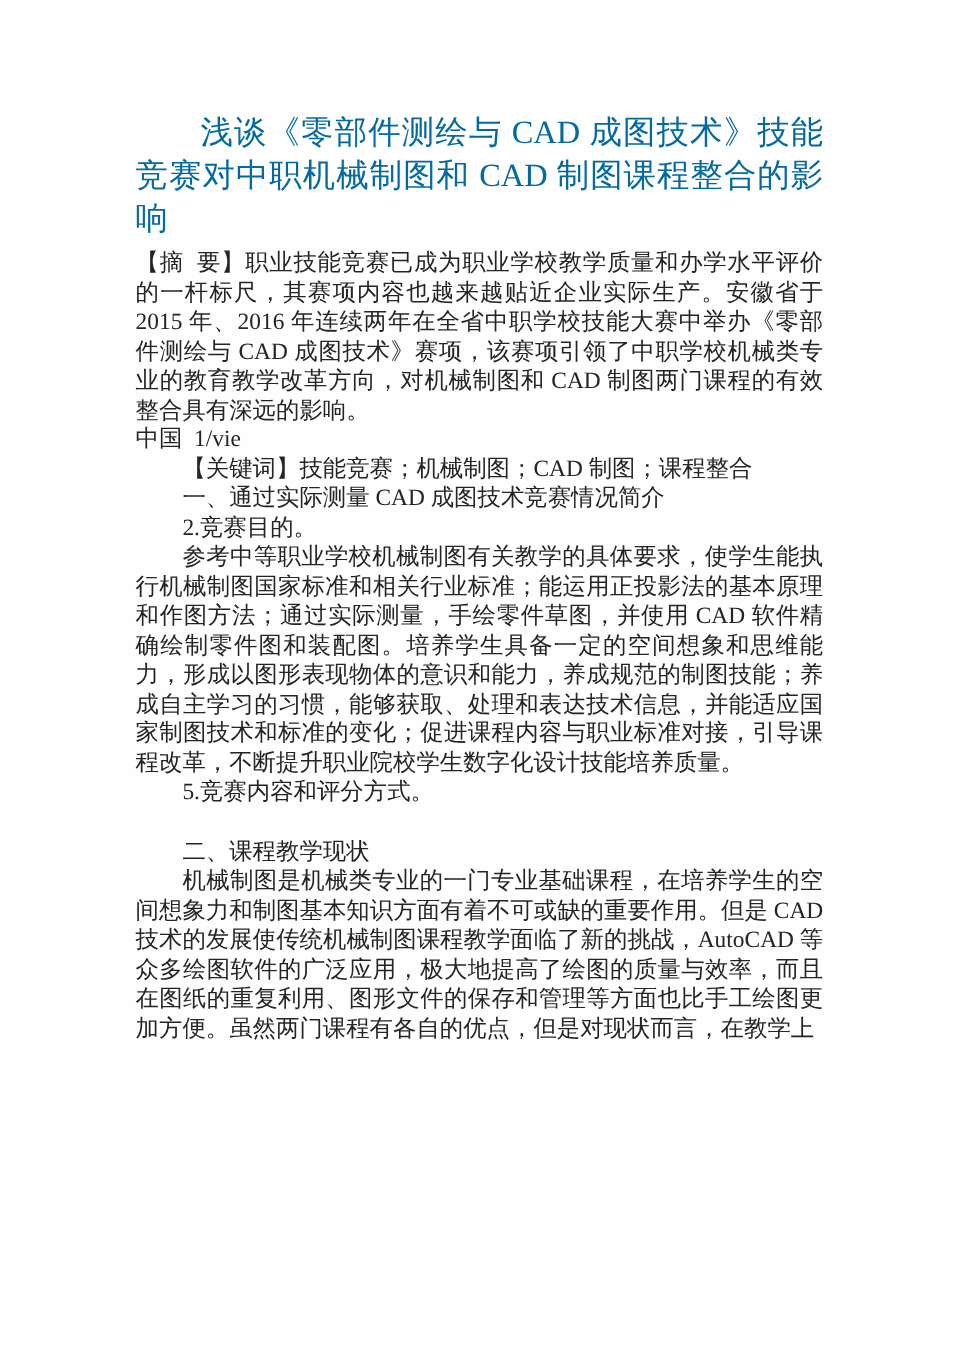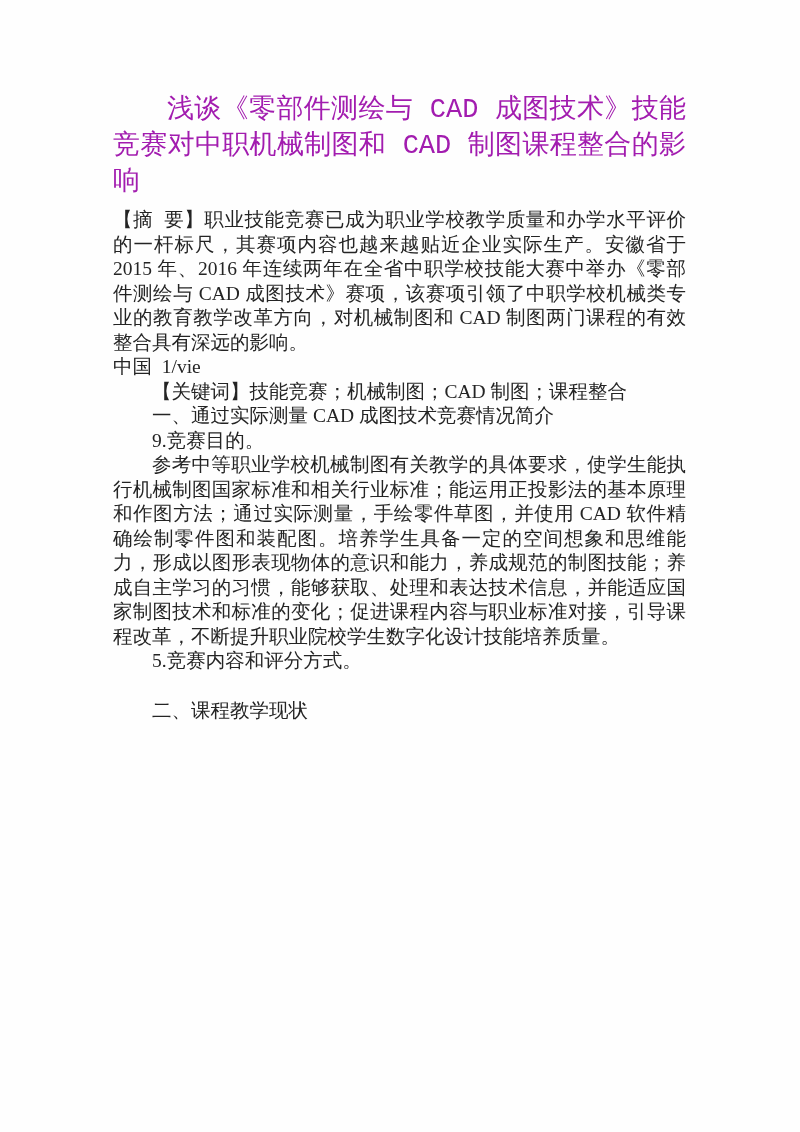--- a/index.html
+++ b/index.html
@@ -41,35 +41,36 @@
   }
   .blank-line {
     height: 25px;
   }
 </style>
 </head>
 <body>
 
 <div class="page" style="background: rgb(254, 254, 254); color: rgb(36, 36, 36);">
 
-  <h1 class="doc-title" style="color: #a21caf; font-family: Liberation Mono, monospace;">浅谈《零部件测绘与 CAD 成图技术》技能竞赛对中职机械制图和 CAD 制图课程整合的影响</h1>
+  <h1 class="doc-title" style="color: #0369a1;">浅谈《零部件测绘与 CAD 成图技术》技能竞赛对中职机械制图和 CAD 制图课程整合的影响</h1>
 
   <p class="para">【摘  要】职业技能竞赛已成为职业学校教学质量和办学水平评价的一杆标尺，其赛项内容也越来越贴近企业实际生产。安徽省于 2015 年、2016 年连续两年在全省中职学校技能大赛中举办《零部件测绘与 CAD 成图技术》赛项，该赛项引领了中职学校机械类专业的教育教学改革方向，对机械制图和 CAD 制图两门课程的有效整合具有深远的影响。</p>
 
   <p class="para">中国  1/vie</p>
 
   <p class="para indent">【关键词】技能竞赛；机械制图；CAD 制图；课程整合</p>
 
   <p class="para indent">一、通过实际测量 CAD 成图技术竞赛情况简介</p>
 
-  <p class="para indent">9.竞赛目的。</p>
+  <p class="para indent">2.竞赛目的。</p>
 
   <p class="para indent">参考中等职业学校机械制图有关教学的具体要求，使学生能执行机械制图国家标准和相关行业标准；能运用正投影法的基本原理和作图方法；通过实际测量，手绘零件草图，并使用 CAD 软件精确绘制零件图和装配图。培养学生具备一定的空间想象和思维能力，形成以图形表现物体的意识和能力，养成规范的制图技能；养成自主学习的习惯，能够获取、处理和表达技术信息，并能适应国家制图技术和标准的变化；促进课程内容与职业标准对接，引导课程改革，不断提升职业院校学生数字化设计技能培养质量。</p>
 
   <p class="para indent">5.竞赛内容和评分方式。</p>
 
   <div class="blank-line"></div>
 
 
   <p class="para indent">二、课程教学现状</p>
 
+  <p class="para indent">机械制图是机械类专业的一门专业基础课程，在培养学生的空间想象力和制图基本知识方面有着不可或缺的重要作用。但是 CAD 技术的发展使传统机械制图课程教学面临了新的挑战，AutoCAD 等众多绘图软件的广泛应用，极大地提高了绘图的质量与效率，而且在图纸的重复利用、图形文件的保存和管理等方面也比手工绘图更加方便。虽然两门课程有各自的优点，但是对现状而言，在教学上</p>
 
 </div>
 
 </body></html>

